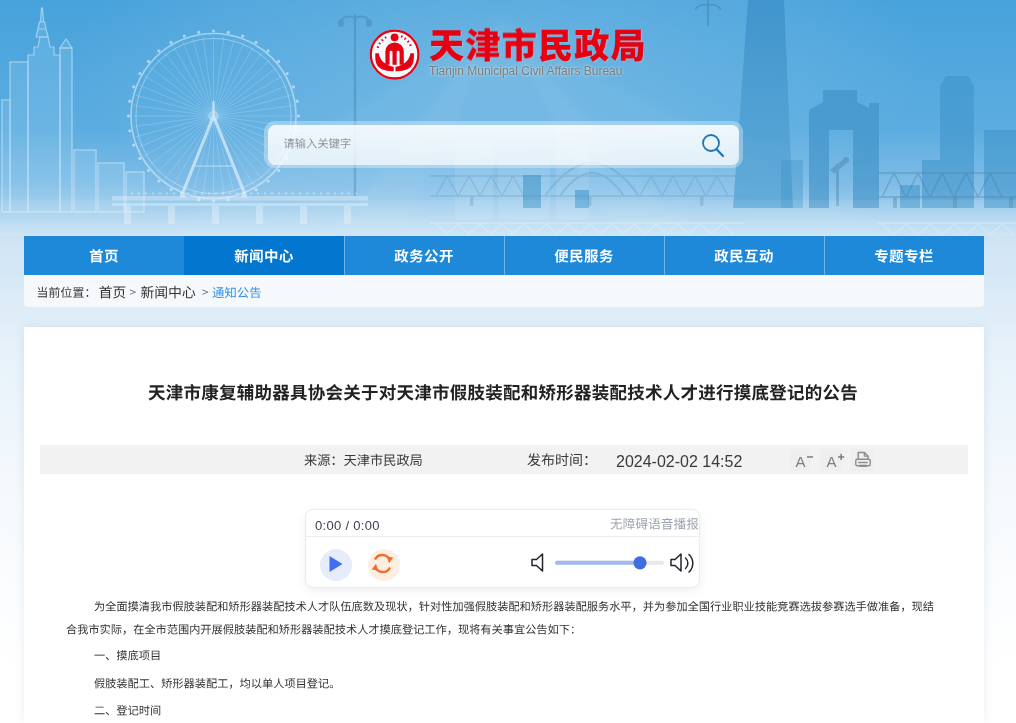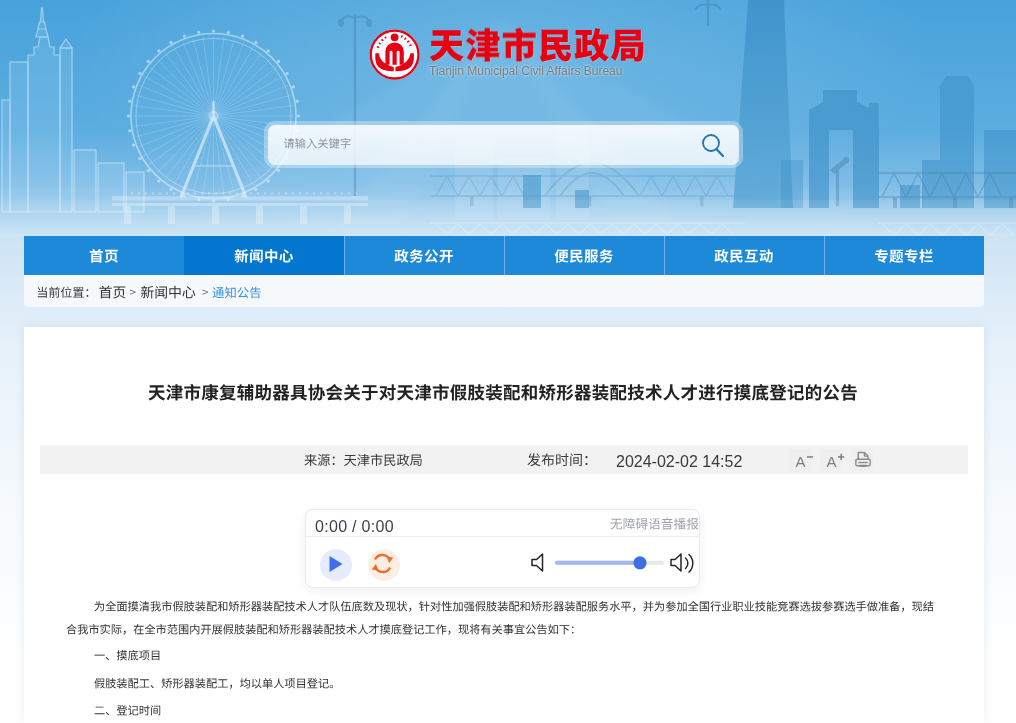--- a/index.html
+++ b/index.html
@@ -14,21 +14,21 @@
   #nav .sep { position:absolute; top:0; height:39px; width:1px; background:rgba(255,255,255,0.35);}
   #crumb { left:24px; top:275px; width:960px; height:32px; background:#f6f9fc;
     border-radius:0 0 4px 4px; z-index:20;}
   #content { left:24px; top:327px; width:960px; height:396px; background:#ffffff;
     box-shadow:0 0 10px rgba(30,80,140,0.10); z-index:10;}
   #meta { left:40px; top:445px; width:928px; height:29px; background:#f2f2f2; z-index:15;}
   #date { left:616px; top:453px; font-size:16px; color:#3a3a3a; z-index:30; letter-spacing:0px;}
   #player { left:305px; top:509px; width:395px; height:79px; background:#fff;
     border:1px solid #ebecf2; border-radius:8px; box-shadow:0 3px 10px rgba(40,40,80,0.07); z-index:15;}
   #player .divider { position:absolute; left:0; top:26px; width:100%; height:1px; background:#ededf2;}
-  #ptime { position:absolute; left:9px; top:7.5px; font-size:16px; color:#3d3d4d; letter-spacing:0.3px;}
+  #ptime { position:absolute; left:9px; top:7.5px; font-size:13px; color:#3d3d4d; letter-spacing:0.3px;}
   .btn { position:absolute; border-radius:50%; width:32px; height:32px; top:39px; }
   #searchouter { left:263.5px; top:120.5px; width:479.5px; height:47.5px;
     background:rgba(255,255,255,0.33); border-radius:11px; z-index:5; }
   #searchbox { left:267.5px; top:124.5px; width:471.5px; height:40px;
     background:linear-gradient(rgba(255,255,255,0.85),rgba(255,255,255,0.66));
     border-radius:7px; z-index:6; }
   #engsub { left:429px; top:64px; font-size:12px; color:#7b7b7b; letter-spacing:0px; z-index:6; text-shadow:0 0 3px rgba(255,255,255,0.85);}
 </style>
 </head>
 <body>

